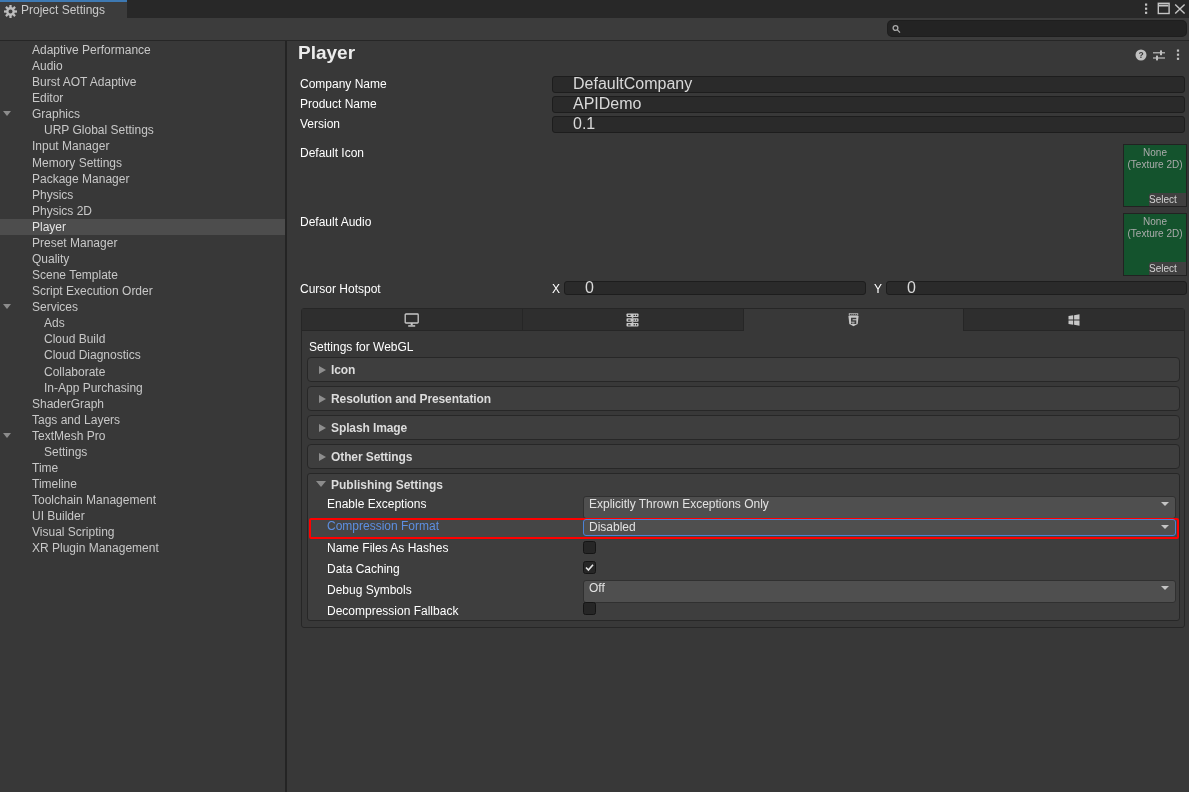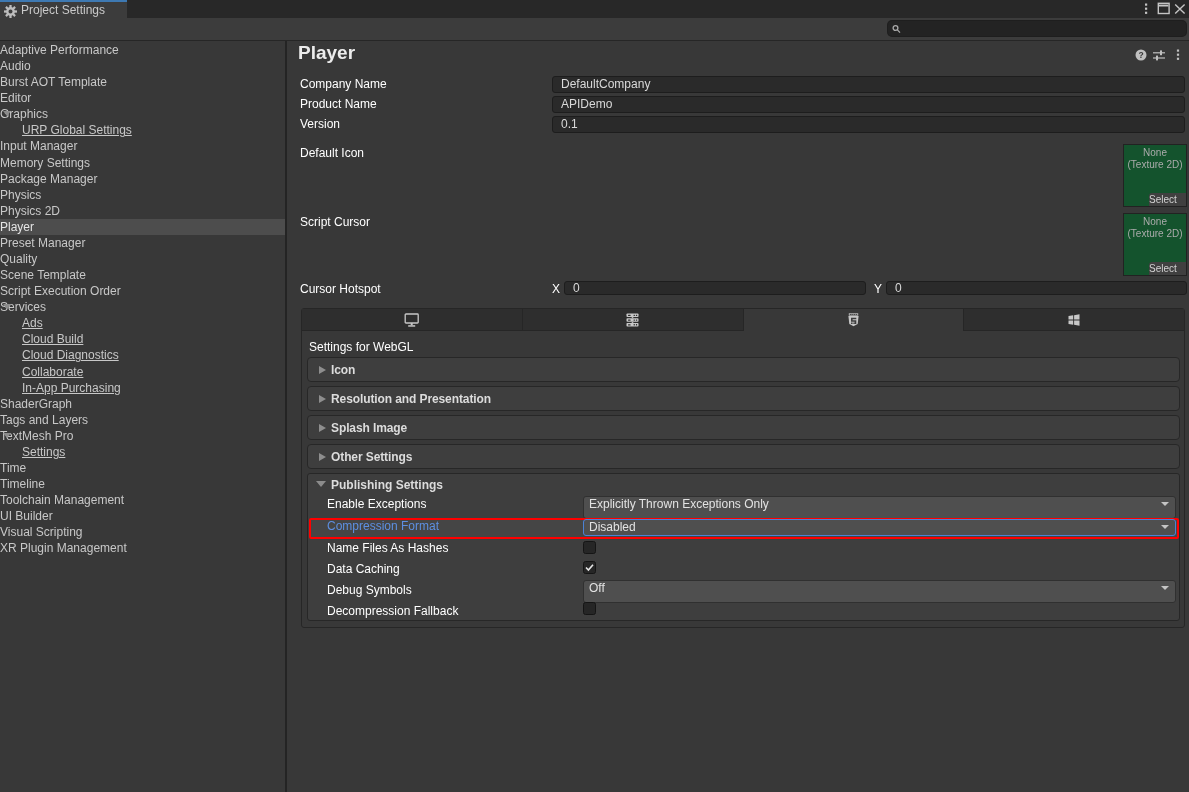--- a/index.html
+++ b/index.html
@@ -14,31 +14,31 @@
   #tab .lbl{position:absolute;left:21px;top:1px;color:#cacaca;font-size:12px;}
   
   #toolbar{position:absolute;left:0;top:18px;width:1189px;height:23px;background:#3c3c3c;
            border-bottom:1px solid #262626;box-sizing:border-box;}
   #search{position:absolute;left:888px;top:3px;width:298px;height:15px;background:#232323;
           border-radius:4px;box-shadow:0 0 0 1px #1e1e1e;}
   
   #sidebar{position:absolute;left:0;top:42px;width:285px;}
   .srow{position:relative;height:16.09px;line-height:16.09px;color:#c8c8c8;white-space:nowrap;}
   .srow.sel{background:#4d4d4d;color:#e4e4e4;}
-  .srow .t{padding-left:0;}
-  .srow .t2{padding-left:22px;text-decoration:underline;}
+  .srow .t{padding-left:32px;}
+  .srow .t2{padding-left:44px;}
   .tri-d{position:absolute;left:3px;top:4.8px;width:0;height:0;
          border-left:4.2px solid transparent;border-right:4.2px solid transparent;
          border-top:5.8px solid #8c8c8c;}
   #vdiv{position:absolute;left:285.3px;top:41px;width:1.8px;height:751px;background:#242424;}
   
   .label{position:absolute;color:#ffffff;font-size:12px;line-height:14px;white-space:nowrap;}
   #ptitle{position:absolute;left:298px;top:42px;font-size:19px;font-weight:bold;color:#ececec;}
   .field{position:absolute;background:#2a2a2a;border:1px solid #1d1d1d;border-radius:3px;
-         box-sizing:border-box;color:#d9d9d9;font-size:12px;line-height:14px;padding-left:8px;}
+         box-sizing:border-box;color:#d9d9d9;font-size:16px;line-height:14px;padding-left:20px;}
   .texbox{position:absolute;left:1123px;width:64px;height:63px;background:#14532d;
           border:1px solid #222222;box-sizing:border-box;}
   .texbox .none{position:absolute;top:2px;width:100%;text-align:center;font-size:10px;
                 line-height:12px;color:#ababab;}
   .texbox .select{position:absolute;right:0;bottom:0;width:37px;height:13px;background:#404040;
                   border-top-left-radius:3px;color:#d2d2d2;font-size:10px;line-height:13px;
                   text-align:left;}
   
   #gbox{position:absolute;left:301px;top:308px;width:884px;height:320px;
         border:1px solid #262626;border-radius:3px;box-sizing:border-box;}
@@ -111,21 +111,21 @@
     </div>
   </div>
   <div id="sidebar">
     <div class="srow">
         <div class="t">Adaptive Performance</div>
       </div>
     <div class="srow">
         <div class="t">Audio</div>
       </div>
     <div class="srow">
-        <div class="t">Burst AOT Template</div>
+        <div class="t">Burst AOT Adaptive</div>
       </div>
     <div class="srow">
         <div class="t">Editor</div>
       </div>
     <div class="srow">
         <span class="tri-d"></span>
         <div class="t">Graphics</div>
       </div>
     <div class="srow">
         <div class="t2">URP Global Settings</div>
@@ -236,21 +236,21 @@
   </svg>
 
   <div class="label" style="left:300px;top:77px">Company Name</div>
   <div class="label" style="left:300px;top:97px">Product Name</div>
   <div class="label" style="left:300px;top:117px">Version</div>
   <div class="field" style="left:552px;top:76px;width:633px;height:17px">DefaultCompany</div>
   <div class="field" style="left:552px;top:96px;width:633px;height:17px">APIDemo</div>
   <div class="field" style="left:552px;top:116px;width:633px;height:17px">0.1</div>
 
   <div class="label" style="left:300px;top:146px">Default Icon</div>
-  <div class="label" style="left:300px;top:215px">Script Cursor</div>
+  <div class="label" style="left:300px;top:215px">Default Audio</div>
   <div class="texbox" style="top:144px">
     <div class="none">None<br>(Texture 2D)</div>
     <div class="select">Select</div>
   </div>
   <div class="texbox" style="top:213px">
     <div class="none">None<br>(Texture 2D)</div>
     <div class="select">Select</div>
   </div>
 
   <div class="label" style="left:300px;top:282px">Cursor Hotspot</div>

